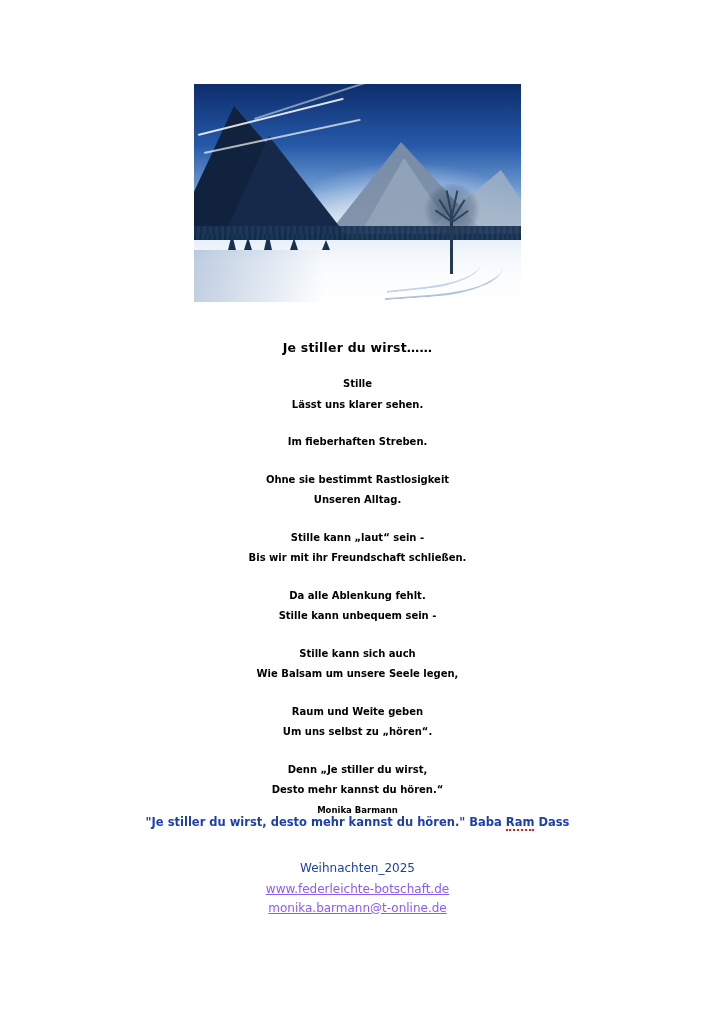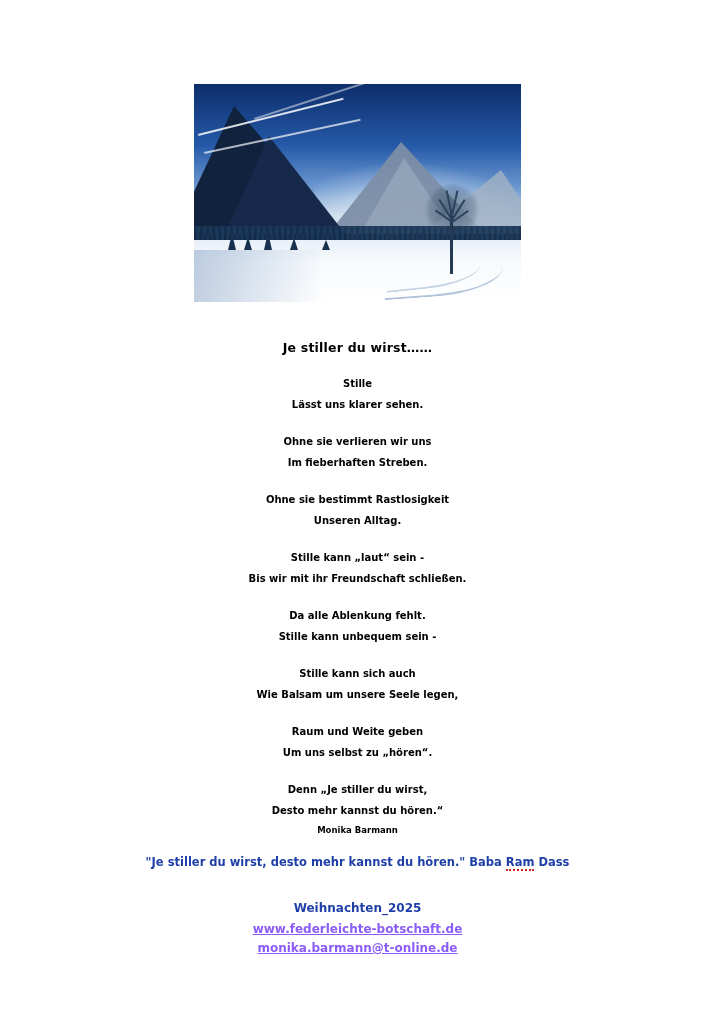--- a/index.html
+++ b/index.html
@@ -216,34 +216,33 @@
     font-size: 10px;
     font-weight: bold;
     line-height: 20.5px;
     margin-bottom: 17px;
   }
   .stanza .line { display: block; }
   .author {
     font-size: 8.5px;
     font-weight: bold;
     margin-top: -13px;
-    margin-bottom: 20px;
   }
   .quote {
     font-size: 11.5px;
     font-weight: bold;
     color: #1f3fa8;
     margin-bottom: 30px;
   }
   .quote .misspell {
     border-bottom: 2px dotted #cc2222;
   }
   .footer {
     font-size: 12px;
-    font-weight: bold;
+    font-weight: normal;
     color: #1f3fa8;
     line-height: 19px;
   }
   .footer .link {
     text-decoration: underline;
     color: #8b5cf6;
     display: block;
     cursor: pointer;
   }
   .footer .heading {
@@ -299,21 +298,20 @@
   </div>
 
   <div class="poem">
     <div class="poem-title">Je stiller du wirst……</div>
 
     <div class="stanza">
       <span class="line">Stille</span>
       <span class="line">Lässt uns klarer sehen.</span>
     </div>
     <div class="stanza">
-      <span class="line">Ohne sie verlieren wir uns</span>
       <span class="line">Im fieberhaften Streben.</span>
     </div>
     <div class="stanza">
       <span class="line">Ohne sie bestimmt Rastlosigkeit</span>
       <span class="line">Unseren Alltag.</span>
     </div>
     <div class="stanza">
       <span class="line">Stille kann „laut“ sein -</span>
       <span class="line">Bis wir mit ihr Freundschaft schließen.</span>
     </div>

